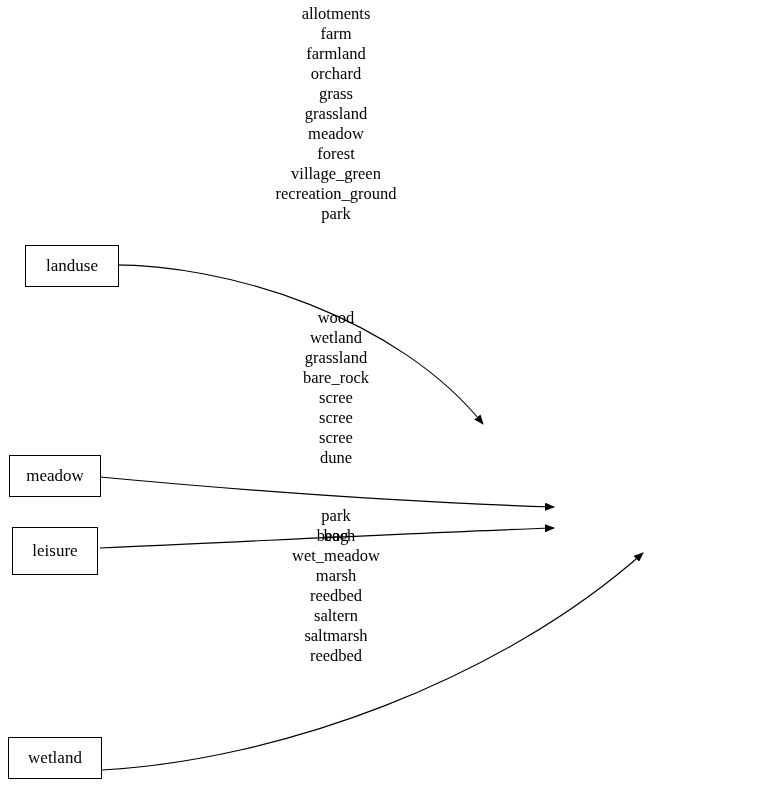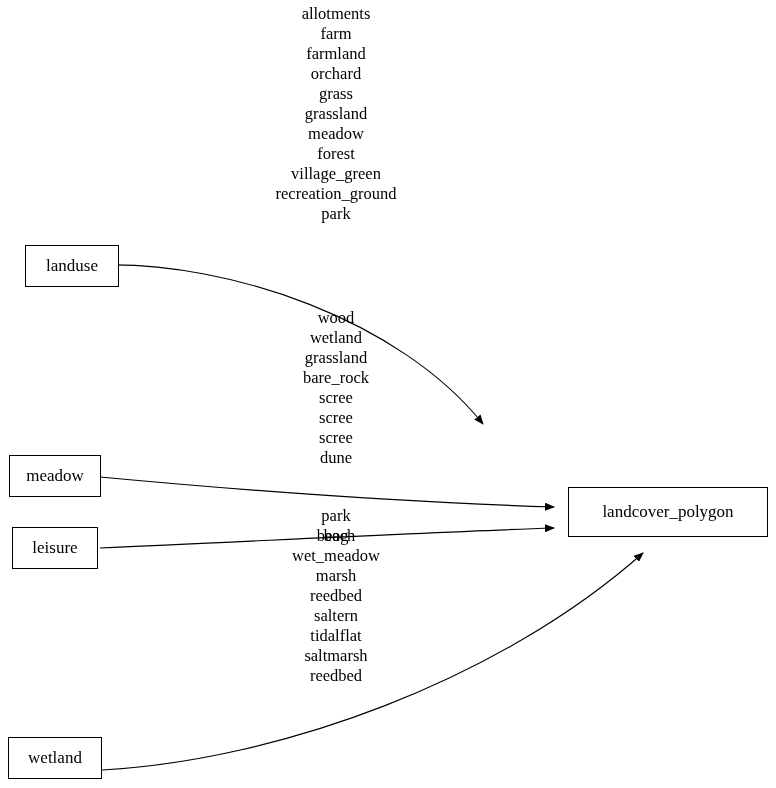--- a/index.html
+++ b/index.html
@@ -67,31 +67,28 @@
   </svg>
 
   <div class="node" style="left:25px; top:245px; width:94px; height:42px;">
     <span>landuse</span>
   </div>
 
   <div class="node" style="left:9px; top:455px; width:92px; height:42px;">
     <span>meadow</span>
   </div>
 
-  <div class="node" style="left:12px; top:527px; width:86px; height:42px;">
+  <div class="node" style="left:12px; top:527px; width:86px; height:48px;">
     <span>leisure</span>
   </div>
 
   <div class="node" style="left:8px; top:737px; width:94px; height:42px;">
     <span>wetland</span>
   </div>
 
-  <div class="node" style="left:568px; top:487px; width:200px; height:50px;">
-    <span>landcover_polygon</span>
-  </div>
 
   <div class="label-group" style="left:236px; top:4px; width:200px;">
     <div>allotments</div>
     <div>farm</div>
     <div>farmland</div>
     <div>orchard</div>
     <div>grass</div>
     <div>grassland</div>
     <div>meadow</div>
     <div>forest</div>
@@ -115,18 +112,17 @@
     <div>park</div>
     <div>beach</div>
   </div>
 
   <div class="label-group" style="left:236px; top:526px; width:200px;font-family:Liberation Serif, serif;">
     <div>bog</div>
     <div>wet_meadow</div>
     <div>marsh</div>
     <div>reedbed</div>
     <div>saltern</div>
-    <div>tidalflat</div>
     <div>saltmarsh</div>
     <div>reedbed</div>
   </div>
 
 </div>
 
 </body></html>

